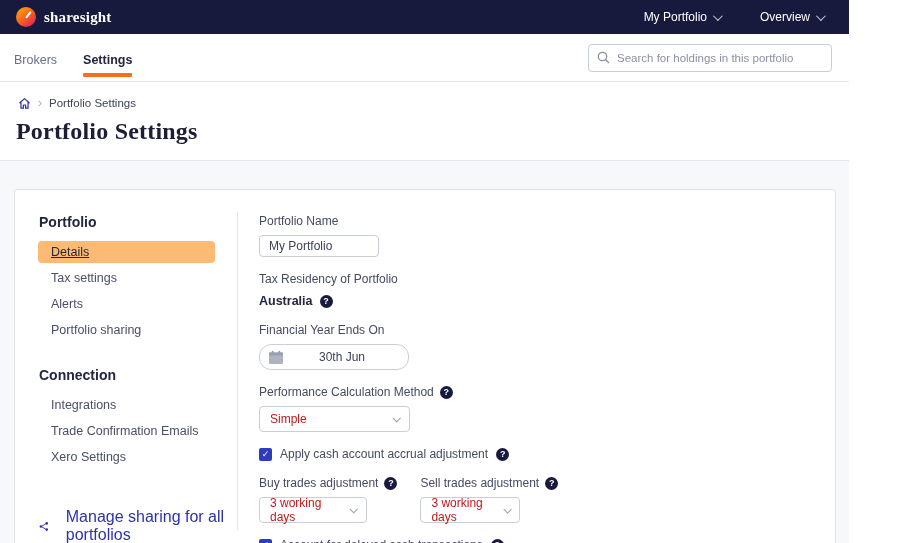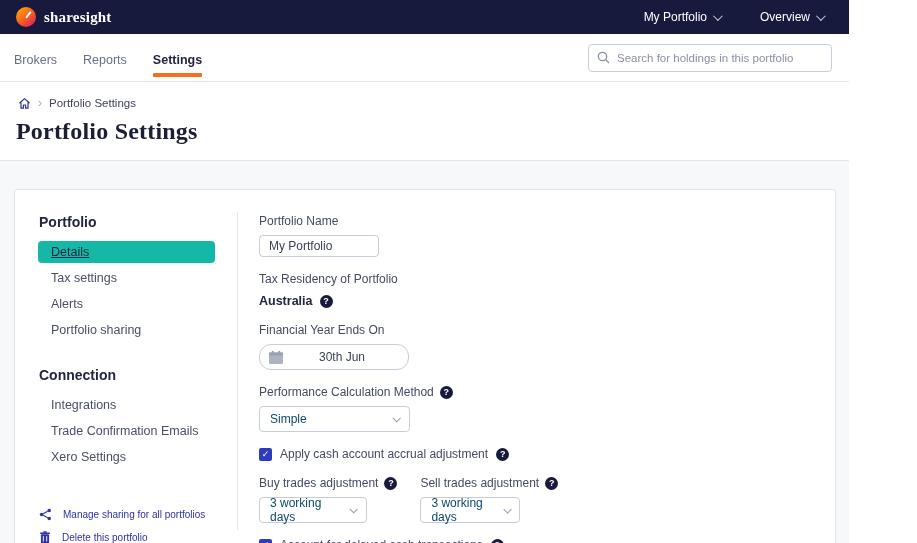--- a/index.html
+++ b/index.html
@@ -53,42 +53,42 @@
   .card { background:#ffffff; border:1px solid #e2e3e8; border-radius:3px; height:416px;
     display:flex; position:relative; }
   .card-vdivider { position:absolute; left:222px; top:22px; bottom:74px; width:1px;
     background:#e4e5ea; }
 
   
   .side { width:222px; padding:24px 0 0 24px; flex-shrink:0; }
   .side-heading { font-size:14px; font-weight:bold; color:#23263f; margin-bottom:11px; }
   .side-item { width:177px; margin-left:-1px; padding:4px 0 4px 13px; font-size:12.5px;
     color:#494f66; border-radius:4px; cursor:pointer; margin-bottom:4px; }
-  .side-item.selected { background:#14b8a6; color:#23263f;text-decoration:underline; }
+  .side-item.selected { background:#fdba74; color:#23263f;text-decoration:underline; }
   .side-gap { height:22px; }
   .side-links { margin-top:40px; }
-  .side-link { display:flex; align-items:center; gap:11px; color:#2d31ae; font-size:10px;
-    cursor:pointer; margin-bottom:10px;text-align:right; }
+  .side-link { display:flex; align-items:center; gap:17px; color:#2d31ae; font-size:16px;
+    cursor:pointer; margin-bottom:10px; }
 
   
   .formcol { padding:24px 0 0 22px; }
   .f-label { font-size:12px; color:#454a63; margin-bottom:7px; display:flex;
     align-items:center; gap:6px; }
   .f-row { margin-bottom:15px; }
   .text-input { width:120px; height:22px; border:1px solid #c9cdd9; border-radius:4px;
     font-size:12px; color:#3c4257; padding:0 9px; font-family:"Liberation Sans", sans-serif;
     outline:none; }
   .bold-value { font-size:12.5px; font-weight:bold; color:#23263f; display:flex;
     align-items:center; gap:7px;margin-top:8px; }
   .date-input { width:150px; height:26px; border:1px solid #c9cdd9; border-radius:12px;
     display:flex; align-items:center; padding:0 8px; cursor:pointer; background:#fff; }
   .date-input .val { flex:1; text-align:center; font-size:12px; color:#3c4257; }
   .selectbox { height:26px; border:1px solid #c9cdd9; border-radius:4px; display:flex;
     align-items:center; justify-content:space-between; padding:0 10px; font-size:12px;
-    color:#0c4a6e; cursor:pointer; background:#fff; }
+    color:#b91c1c; cursor:pointer; background:#fff; }
   .sel-chev { width:6px; height:6px; border-right:1.4px solid #9aa0b0;
     border-bottom:1.4px solid #9aa0b0; transform:rotate(45deg) translateY(-1px); }
   .help-badge { width:13px; height:13px; border-radius:50%; background:#181a3d; color:#ffffff;
     font-size:9px; font-weight:bold; display:inline-flex; align-items:center;
     justify-content:center; cursor:pointer; flex-shrink:0; }
   .check-row { display:flex; align-items:center; gap:8px; font-size:12px; color:#454a63; }
   .checkbox { width:13px; height:13px; border-radius:2px; background:#2d3bbd; color:#fff;
     display:flex; align-items:center; justify-content:center; font-size:9px; cursor:pointer; }
   .two-col { display:flex; gap:23px; }
   svg { display:block; }
@@ -110,21 +110,20 @@
     </div>
     <div class="top-menu">
       <span>Overview</span>
       <span class="chev"></span>
     </div>
   </header>
 
   <nav class="subnav">
     <div class="tabs">
       <div class="tab">Brokers</div>
-      <div class="tab">Reports</div>
       <div class="tab active">Settings</div>
     </div>
     <div class="subnav-spacer"></div>
     <div class="searchbox">
       <svg width="13" height="13" viewBox="0 0 13 13">
         <circle cx="5.5" cy="5.5" r="4.2" fill="none" stroke="#8a90a6" stroke-width="1.3"></circle>
         <line x1="8.8" y1="8.8" x2="12" y2="12" stroke="#8a90a6" stroke-width="1.3"></line>
       </svg>
       <input type="text" placeholder="Search for holdings in this portfolio" style="">
     </div>

